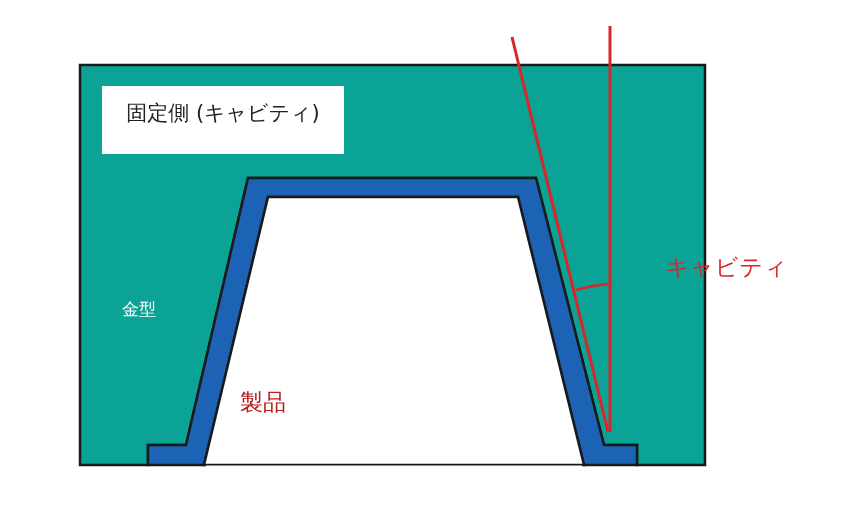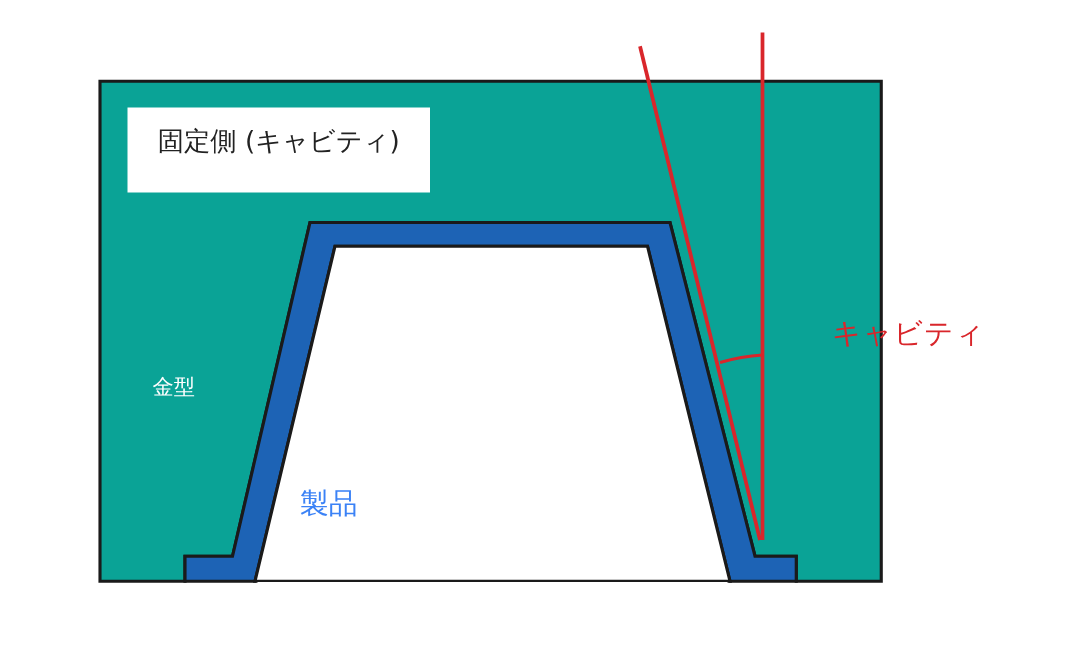--- a/index.html
+++ b/index.html
@@ -7,21 +7,21 @@
            font-family: "DejaVu Sans", sans-serif; }
     svg { position: absolute; left: 0; top: 0; }
     .label { position: absolute; white-space: nowrap; }
     .box-label { background: #ffffff; color: #222222; font-size: 21px; }
     .cavity-label { left: 102px; top: 86px; width: 242px; height: 68px;
                     line-height: 54px; text-align: center; }
     .draft-label { left: 632px; top: 238px; width: 190px; height: 58px;
                    line-height: 58px; text-align: center; color: #d9262b;
                    font-size: 23px; letter-spacing: 1px; }
     .mold-label { left: 122px; top: 262px; color: #ffffff; font-size: 17px; margin-top: 36px; }
-    .product-label { left: 240px; top: 387px; color: #3b82f6; font-size: 23px; }
+    .product-label { left: 240px; top: 387px; color: #b91c1c; font-size: 23px; }
   </style>
 </head>
 <body>
 
 <svg width="860" height="521" viewBox="0 0 860 521">
 
   <path d="M80,65 L705,65 L705,465 L637,465 L637,445 L604,445 L536,178 L248,178 L186,445 L148,445 L148,465 L80,465 Z" fill="#0aa396" stroke="#1a1a1a" stroke-width="2.5"></path>
 
   <path d="M148,445 L186,445 L248,178 L536,178 L604,445 L637,445 L637,465 L584,465 L518,197 L268,197 L204,465 L148,465 Z" fill="#1d63b5" stroke="#1a1a1a" stroke-width="2.5"></path>
 

